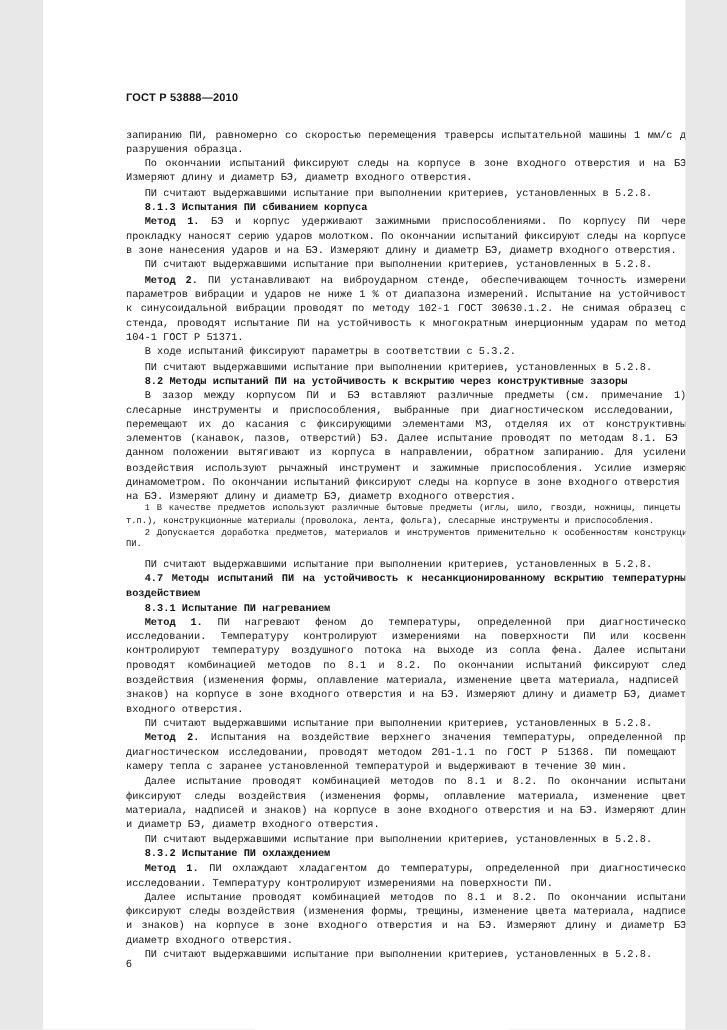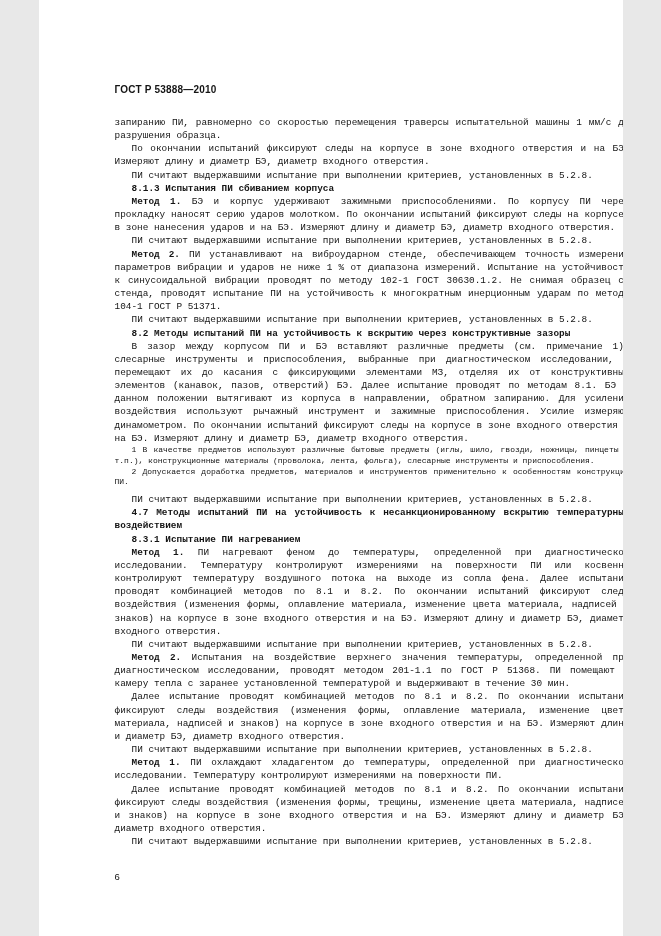--- a/index.html
+++ b/index.html
@@ -74,20 +74,21 @@
     <p class="p-cont">запиранию ПИ, равномерно со скоростью перемещения траверсы испытательной машины 1 мм/с до разрушения образца.</p>
     <p class="p-body">По окончании испытаний фиксируют следы на корпусе в зоне входного отверстия и на БЭ. Измеряют длину и диаметр БЭ, диаметр входного отверстия.</p>
     <p class="p-body">ПИ считают выдержавшими испытание при выполнении критериев, установленных в 5.2.8.</p>
 
     <p class="p-head">8.1.3 Испытания ПИ сбиванием корпуса</p>
 
     <p class="p-body"><b class="method-lead">Метод 1.</b><span> БЭ и корпус удерживают зажимными приспособлениями. По корпусу ПИ через прокладку наносят серию ударов молотком. По окончании испытаний фиксируют следы на корпусе, в зоне нанесения ударов и на БЭ. Измеряют длину и диаметр БЭ, диаметр входного отверстия.</span></p>
     <p class="p-body">ПИ считают выдержавшими испытание при выполнении критериев, установленных в 5.2.8.</p>
 
     <p class="p-body"><b class="method-lead">Метод 2.</b><span> ПИ устанавливают на виброударном стенде, обеспечивающем точность измерения параметров вибрации и ударов не ниже 1 % от диапазона измерений. Испытание на устойчивость к синусоидальной вибрации проводят по методу 102-1 ГОСТ 30630.1.2. Не снимая образец со стенда, проводят испытание ПИ на устойчивость к многократным инерционным ударам по методу 104-1 ГОСТ Р 51371.</span></p>
+    <p class="p-body">В ходе испытаний фиксируют параметры в соответствии с 5.3.2.</p>
     <p class="p-body">ПИ считают выдержавшими испытание при выполнении критериев, установленных в 5.2.8.</p>
 
     <p class="p-head">8.2 Методы испытаний ПИ на устойчивость к вскрытию через конструктивные зазоры</p>
 
     <p class="p-body">В зазор между корпусом ПИ и БЭ вставляют различные предметы (см. примечание 1), слесарные инструменты и приспособления, выбранные при диагностическом исследовании, и перемещают их до касания с фиксирующими элементами МЗ, отделяя их от конструктивных элементов (канавок, пазов, отверстий) БЭ. Далее испытание проводят по методам 8.1. БЭ в данном положении вытягивают из корпуса в направлении, обратном запиранию. Для усиления воздействия используют рычажный инструмент и зажимные приспособления. Усилие измеряют динамометром. По окончании испытаний фиксируют следы на корпусе в зоне входного отверстия и на БЭ. Измеряют длину и диаметр БЭ, диаметр входного отверстия.</p>
 
     <p class="p-note">1 В качестве предметов используют различные бытовые предметы (иглы, шило, гвозди, ножницы, пинцеты и т.п.), конструкционные материалы (проволока, лента, фольга), слесарные инструменты и приспособления.</p>
     <p class="p-note">2 Допускается доработка предметов, материалов и инструментов применительно к особенностям конструкции ПИ.</p>
 
     <p class="p-body sp-top">ПИ считают выдержавшими испытание при выполнении критериев, установленных в 5.2.8.</p>
@@ -95,20 +96,21 @@
     <p class="p-head">4.7 Методы испытаний ПИ на устойчивость к несанкционированному вскрытию температурным воздействием</p>
     <p class="p-head">8.3.1 Испытание ПИ нагреванием</p>
 
     <p class="p-body"><b class="method-lead">Метод 1.</b><span> ПИ нагревают феном до температуры, определенной при диагностическом исследовании. Температуру контролируют измерениями на поверхности ПИ или косвенно контролируют температуру воздушного потока на выходе из сопла фена. Далее испытание проводят комбинацией методов по 8.1 и 8.2. По окончании испытаний фиксируют следы воздействия (изменения формы, оплавление материала, изменение цвета материала, надписей и знаков) на корпусе в зоне входного отверстия и на БЭ. Измеряют длину и диаметр БЭ, диаметр входного отверстия.</span></p>
     <p class="p-body">ПИ считают выдержавшими испытание при выполнении критериев, установленных в 5.2.8.</p>
 
     <p class="p-body"><b class="method-lead">Метод 2.</b><span> Испытания на воздействие верхнего значения температуры, определенной при диагностическом исследовании, проводят методом 201-1.1 по ГОСТ Р 51368. ПИ помещают в камеру тепла с заранее установленной температурой и выдерживают в течение 30 мин.</span></p>
     <p class="p-body">Далее испытание проводят комбинацией методов по 8.1 и 8.2. По окончании испытаний фиксируют следы воздействия (изменения формы, оплавление материала, изменение цвета материала, надписей и знаков) на корпусе в зоне входного отверстия и на БЭ. Измеряют длину и диаметр БЭ, диаметр входного отверстия.</p>
     <p class="p-body">ПИ считают выдержавшими испытание при выполнении критериев, установленных в 5.2.8.</p>
 
+    <p class="p-head">8.3.2 Испытание ПИ охлаждением</p>
 
     <p class="p-body"><b class="method-lead">Метод 1.</b><span> ПИ охлаждают хладагентом до температуры, определенной при диагностическом исследовании. Температуру контролируют измерениями на поверхности ПИ.</span></p>
     <p class="p-body">Далее испытание проводят комбинацией методов по 8.1 и 8.2. По окончании испытаний фиксируют следы воздействия (изменения формы, трещины, изменение цвета материала, надписей и знаков) на корпусе в зоне входного отверстия и на БЭ. Измеряют длину и диаметр БЭ, диаметр входного отверстия.</p>
     <p class="p-body">ПИ считают выдержавшими испытание при выполнении критериев, установленных в 5.2.8.</p>
 
   </div>
 
   <div class="page-num">6</div>
 
 </div>

